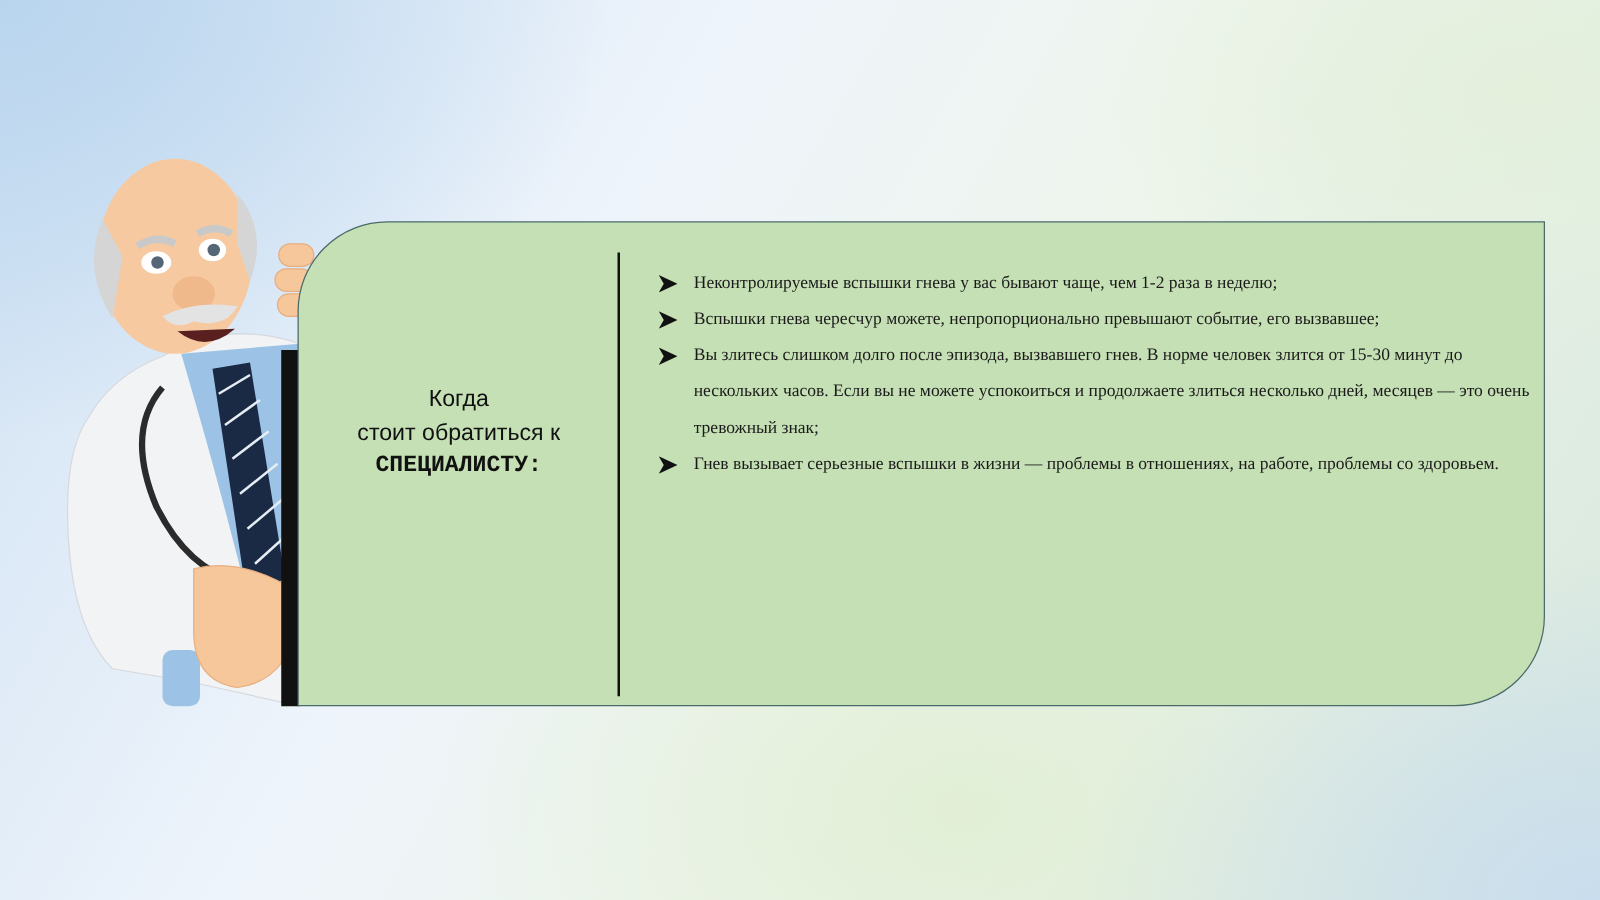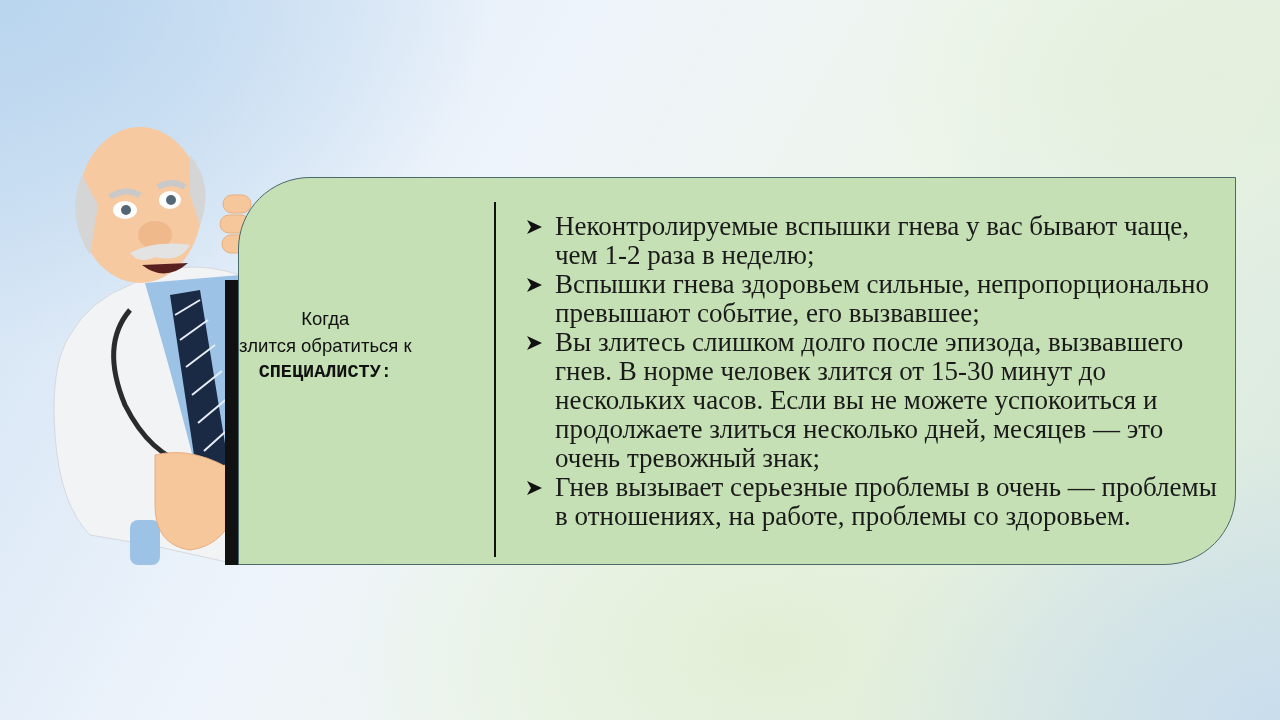--- a/index.html
+++ b/index.html
@@ -15,36 +15,36 @@
     }
     .card {
       position: absolute; left: 238px; top: 177px; width: 998px; height: 388px;
       background: #c5e0b4;
       border: 1.5px solid #4b6a6a;
       border-radius: 72px 0 72px 0;
       box-sizing: border-box;
     }
     .card-left {
       position: absolute; left: 0; top: 0; width: 256px; height: 100%;
-      display: flex; align-items: center; 
+      display: flex; align-items: center; justify-content: center;
     }
     .heading {
       font-family: "Liberation Sans", sans-serif;
       text-align: center; font-size: 18.5px; line-height: 27px; color: #111;
       margin-top: -52px;
     }
     .heading .strong { font-weight: bold; display: block; font-family: Liberation Mono, monospace; }
     .heading span { display: block; }
     .divider {
       position: absolute; left: 255px; top: 24px; width: 2px; height: 355px; background: #111;
     }
     .list {
       position: absolute; left: 288px; top: 34px; width: 700px;
       margin: 0; padding: 0; list-style: none;
-      font-size: 27px; line-height: 29px; color: #1a1a1a;
+      font-size: 14px; line-height: 29px; color: #1a1a1a;
     }
     .list li { position: relative; padding-left: 28px; }
     .bullet { position: absolute; left: 0; top: 0; width: 18px; height: 29px; }
     .bullet svg { position: absolute; left: 0; top: 8px; }
     .doctor { position: absolute; left: 30px; top: 105px; width: 270px; height: 465px; }
   </style>
 </head>
 <body>
 
 <svg class="doctor" viewBox="0 0 270 465" xmlns="http://www.w3.org/2000/svg">
@@ -94,52 +94,52 @@
   <rect x="100" y="415" width="30" height="45" rx="8" fill="#9cc3e6"></rect>
   <path d="M125 350 Q165 340 210 370 L255 372 Q262 380 255 388 L210 390 Q200 440 160 445 Q125 440 125 400 Z" fill="#f7c79c" stroke="#e8ae7e"></path>
 
   <rect x="195" y="175" width="14" height="285" fill="#111"></rect>
 </svg>
 
 <div class="card">
   <div class="card-left">
     <div class="heading">
       <span>Когда</span>
-      <span>злится обратиться к</span>
+      <span>стоит обратиться к</span>
       <span class="strong">СПЕЦИАЛИСТУ:</span>
     </div>
   </div>
   <div class="divider"></div>
   <ul class="list">
     <li>
       <span class="bullet">
           <svg width="15" height="14" viewBox="0 0 15 14">
             <path d="M0 0 L15 7 L0 14 L4 7 Z" fill="#111"></path>
           </svg>
         </span>
       <span>Неконтролируемые вспышки гнева у вас бывают чаще, чем 1-2 раза в неделю;</span>
     </li>
     <li>
       <span class="bullet">
           <svg width="15" height="14" viewBox="0 0 15 14">
             <path d="M0 0 L15 7 L0 14 L4 7 Z" fill="#111"></path>
           </svg>
         </span>
-      <span>Вспышки гнева здоровьем сильные, непропорционально превышают событие, его вызвавшее;</span>
+      <span>Вспышки гнева чересчур можете, непропорционально превышают событие, его вызвавшее;</span>
     </li>
     <li>
       <span class="bullet">
           <svg width="15" height="14" viewBox="0 0 15 14">
             <path d="M0 0 L15 7 L0 14 L4 7 Z" fill="#111"></path>
           </svg>
         </span>
       <span>Вы злитесь слишком долго после эпизода, вызвавшего гнев. В норме человек злится от 15-30 минут до нескольких часов. Если вы не можете успокоиться и продолжаете злиться несколько дней, месяцев — это очень тревожный знак;</span>
     </li>
     <li>
       <span class="bullet">
           <svg width="15" height="14" viewBox="0 0 15 14">
             <path d="M0 0 L15 7 L0 14 L4 7 Z" fill="#111"></path>
           </svg>
         </span>
-      <span>Гнев вызывает серьезные проблемы в очень — проблемы в отношениях, на работе, проблемы со здоровьем.</span>
+      <span>Гнев вызывает серьезные вспышки в жизни — проблемы в отношениях, на работе, проблемы со здоровьем.</span>
     </li>
   </ul>
 </div>
 
 </body></html>

